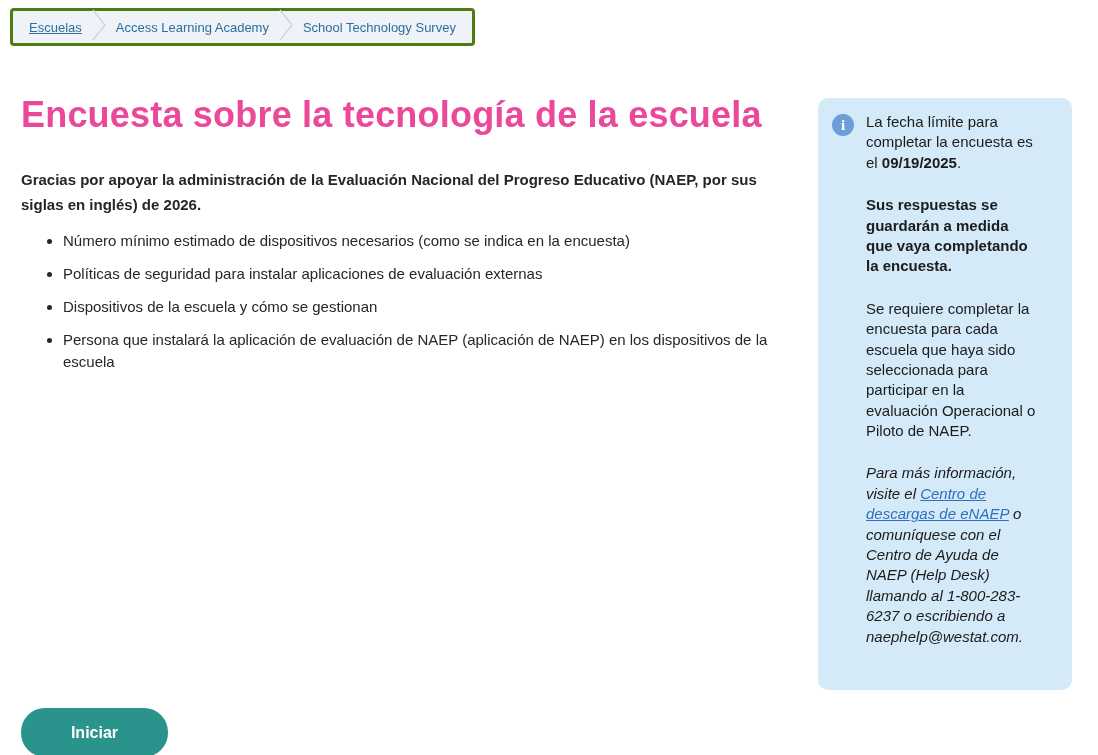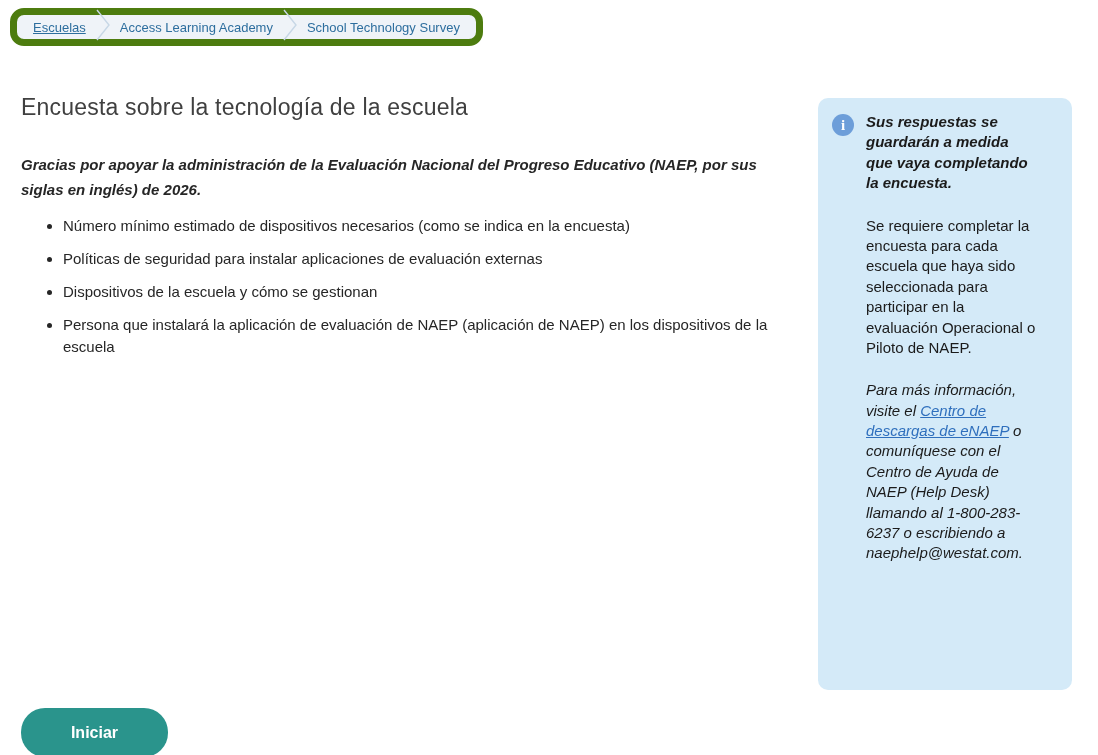--- a/index.html
+++ b/index.html
@@ -11,51 +11,51 @@
     overflow: hidden;
     position: relative;
   }
 
   
   .breadcrumb-bar {
     position: absolute; left: 10px; top: 8px;
     height: 38px;
     display: inline-flex; align-items: center;
     background: #eff3f8;
-    border: 7px solid #4d7c0f;
-    border-radius: 14px;
+    border: 3px solid #4d7c0f;
+    border-radius: 4px;
     padding: 0 16px;
   }
   .crumb {
     font-size: 13px;
     color: #2d6e9e;
     white-space: nowrap;
     cursor: pointer;
   }
   .crumb.is-link { text-decoration: underline; }
   .crumb.is-current { cursor: default; }
   .crumb-sep { margin: 0 10px; display: block; }
 
   
   .main-col {
     position: absolute; left: 21px; top: 94px; width: 778px;
   }
   .page-title {
-    font-size: 23px;
-    font-weight: 400;
-    color: #404040;
+    font-size: 36px;
+    font-weight: 700;
+    color: #ec4899;
     letter-spacing: 0.2px;
     margin: 0 0 32px 0;
   }
   .main-col p {
     font-size: 15px;
     line-height: 1.65;
     margin: 0 0 9px 0;
   }
-  .p-bold { font-weight: 700; font-style: italic; }
+  .p-bold { font-weight: 700; }
   .p-note { color: #8e2f3a; }
   .bullet-list {
     margin: 10px 0 0 0;
     padding-left: 30px;
   }
   .bullet-list li {
     font-size: 15px;
     line-height: 1.42;
     margin: 12px;
   }
@@ -144,19 +144,20 @@
     <li>Número mínimo estimado de dispositivos necesarios (como se indica en la encuesta)</li>
     <li>Políticas de seguridad para instalar aplicaciones de evaluación externas</li>
     <li>Dispositivos de la escuela y cómo se gestionan</li>
     <li>Persona que instalará la aplicación de evaluación de NAEP (aplicación de NAEP) en los dispositivos de la escuela</li>
   </ul>
 </main>
 
 <aside class="info-panel">
   <div class="info-icon">i</div>
   <div class="info-body">
+    <p><span>La fecha límite para completar la encuesta es el </span><strong>09/19/2025</strong><span>.</span></p>
     <p class="p-bold">Sus respuestas se guardarán a medida que vaya completando la encuesta.</p>
     <p>Se requiere completar la encuesta para cada escuela que haya sido seleccionada para participar en la evaluación Operacional o Piloto de NAEP.</p>
     <p><span>Para más información, visite el </span><a class="info-link">Centro de descargas de eNAEP</a><span> o comuníquese con el Centro de Ayuda de NAEP (Help Desk) llamando al 1-800-283-6237 o escribiendo a naephelp@westat.com.</span></p>
   </div>
 </aside>
 
 <button class="start-btn">Iniciar</button>
 
 </body></html>

